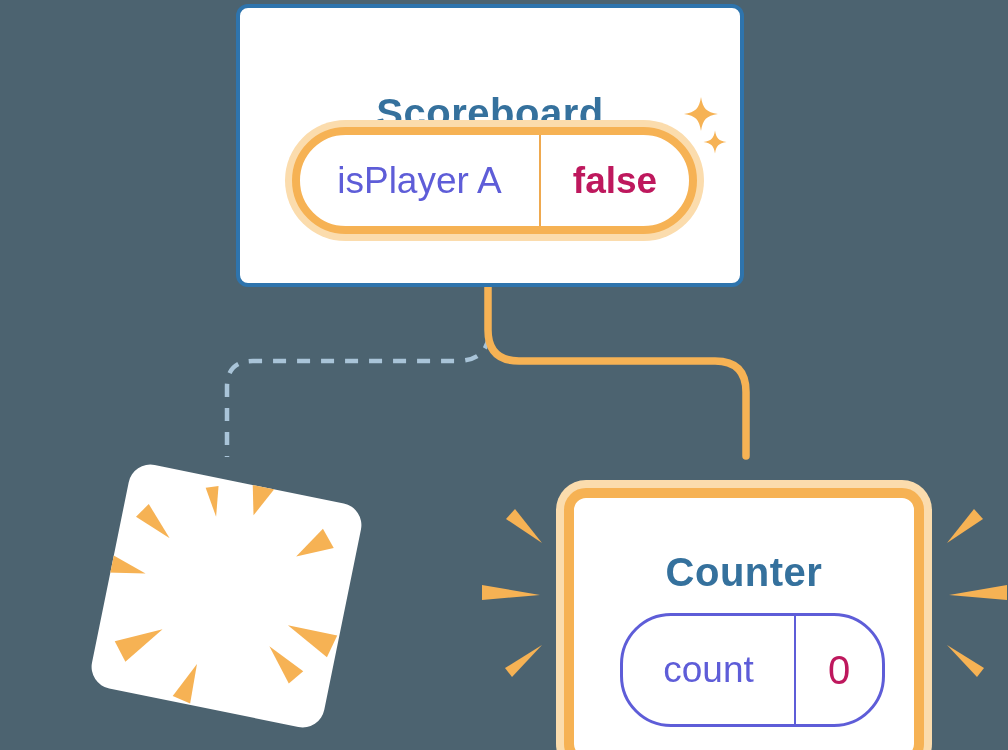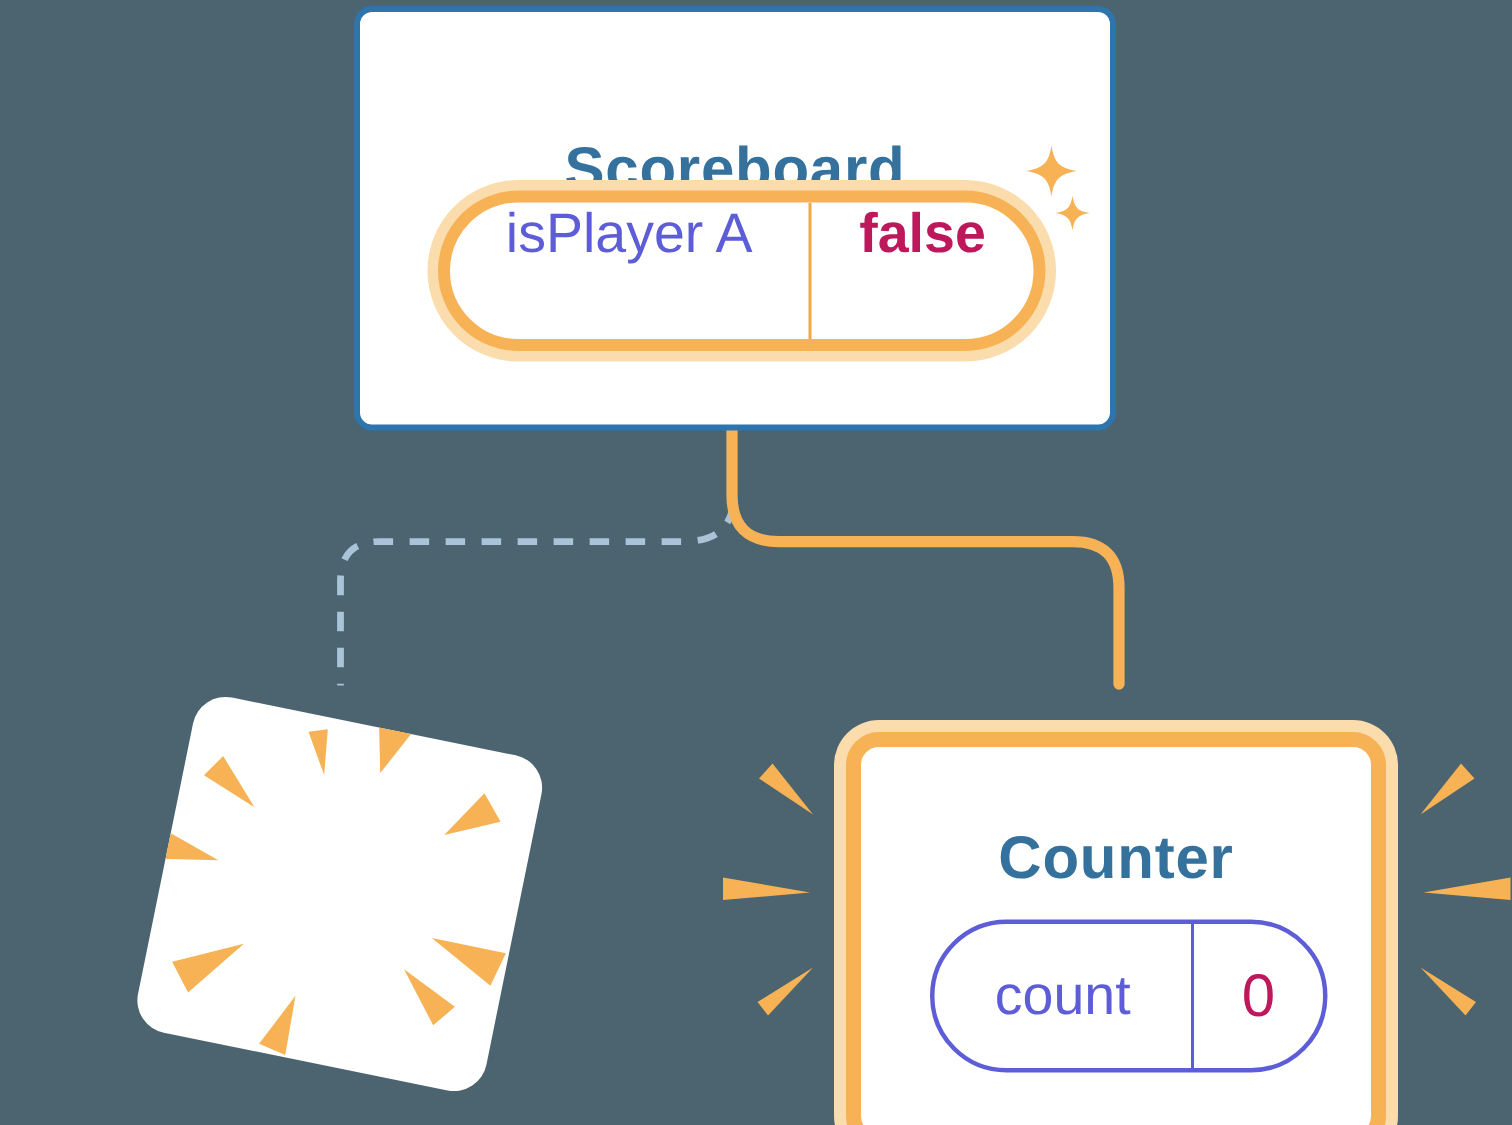--- a/index.html
+++ b/index.html
@@ -36,21 +36,21 @@
   #scoreboard-pill{
     position:absolute;left:52px;top:119px;width:405px;height:107px;
     box-sizing:border-box;
     background:#ffffff;
     border:8px solid #f6b254;
     border-radius:54px;
     box-shadow:0 0 0 7px #fbdcad;
     display:flex;align-items:stretch;
     overflow:hidden;
   }
-  #scoreboard-pill .cell{display:flex;justify-content:center;}
+  #scoreboard-pill .cell{display:flex;align-items:center;justify-content:center;}
   .state-name{color:#5e5dd8;font-size:37px;}
   .state-value{color:#be185d;font-size:37px;font-weight:700;}
   .pill-divider{width:2px;background:#efa94f;}
 
   
   #counter-halo{
     position:absolute;left:556px;top:450px;width:376px;height:294px;
     box-sizing:border-box;
     background:#fbdcad;
     border-radius:30px;
@@ -61,21 +61,21 @@
   #counter-card{
     box-sizing:border-box;
     width:100%;height:100%;
     background:#ffffff;
     border:10px solid #f6b254;
     border-radius:22px;
     position:relative;
   }
   #counter-title{top:52px;}
   #counter-pill{
-    position:absolute;left:46px;top:115px;width:265px;height:102px;
+    position:absolute;left:46px;top:115px;width:265px;height:114px;
     box-sizing:border-box;
     background:#ffffff;
     border:3px solid #5e5dd8;
     border-radius:51px;
     display:flex;align-items:stretch;
     overflow:hidden;
   }
   #counter-pill .cell{display:flex;align-items:center;justify-content:center;}
   #counter-pill .pill-divider{background:#5e5dd8;}
   #counter-pill .state-name{font-size:37px;font-weight:400;}

